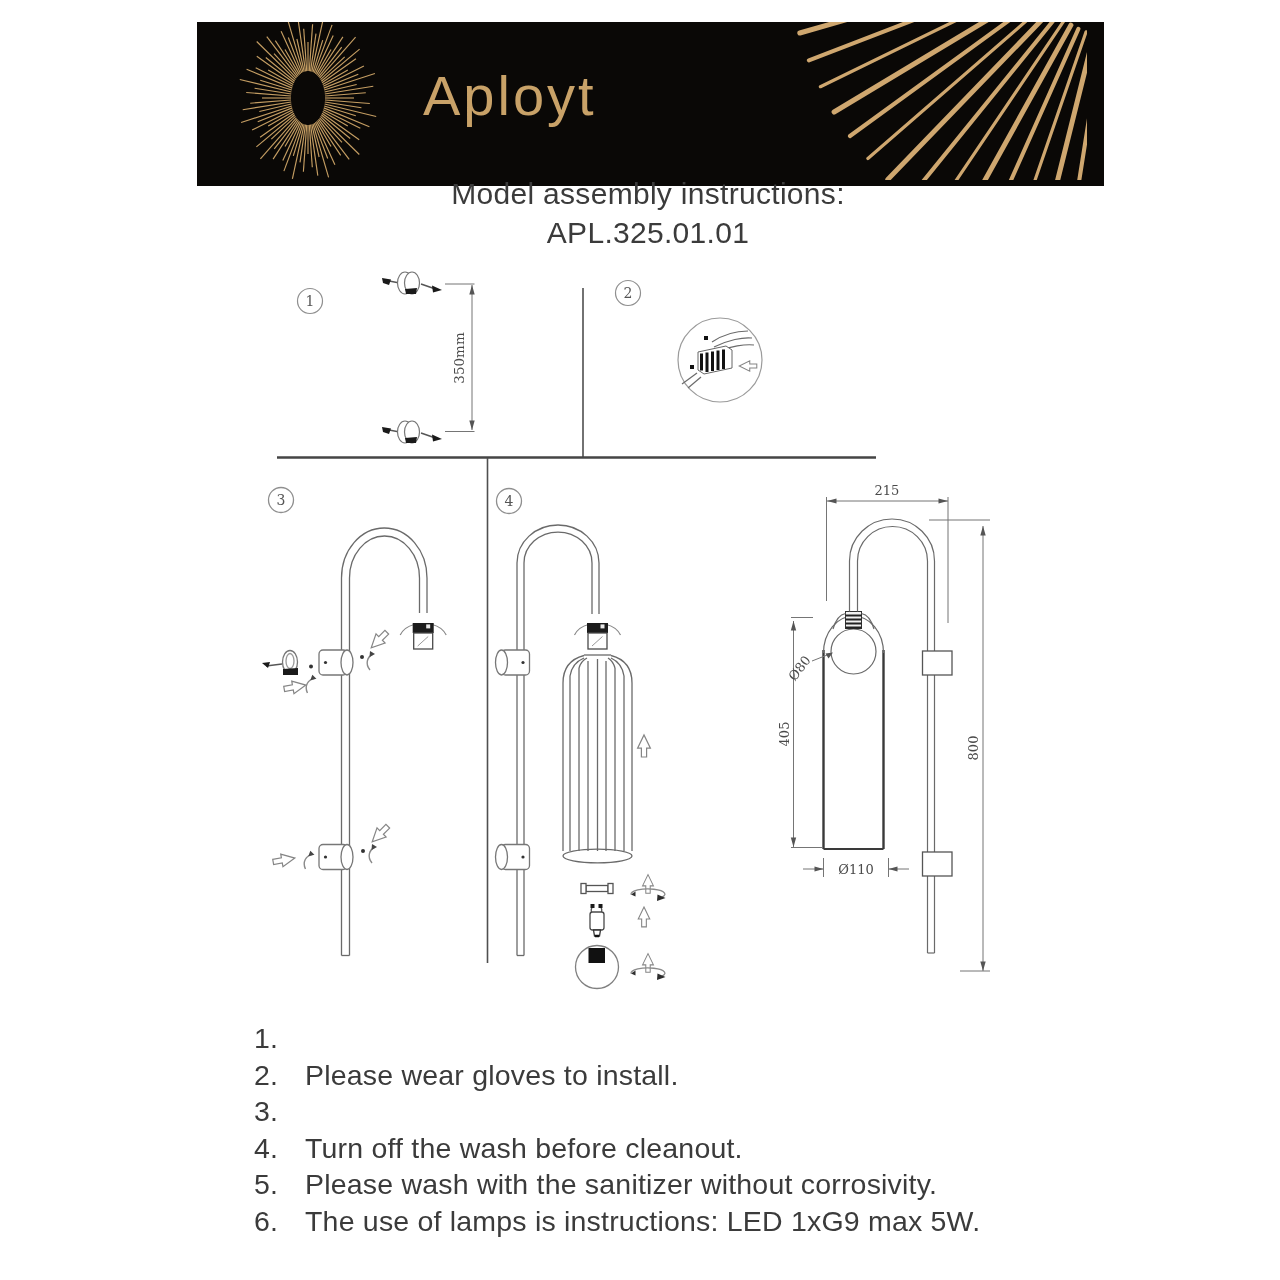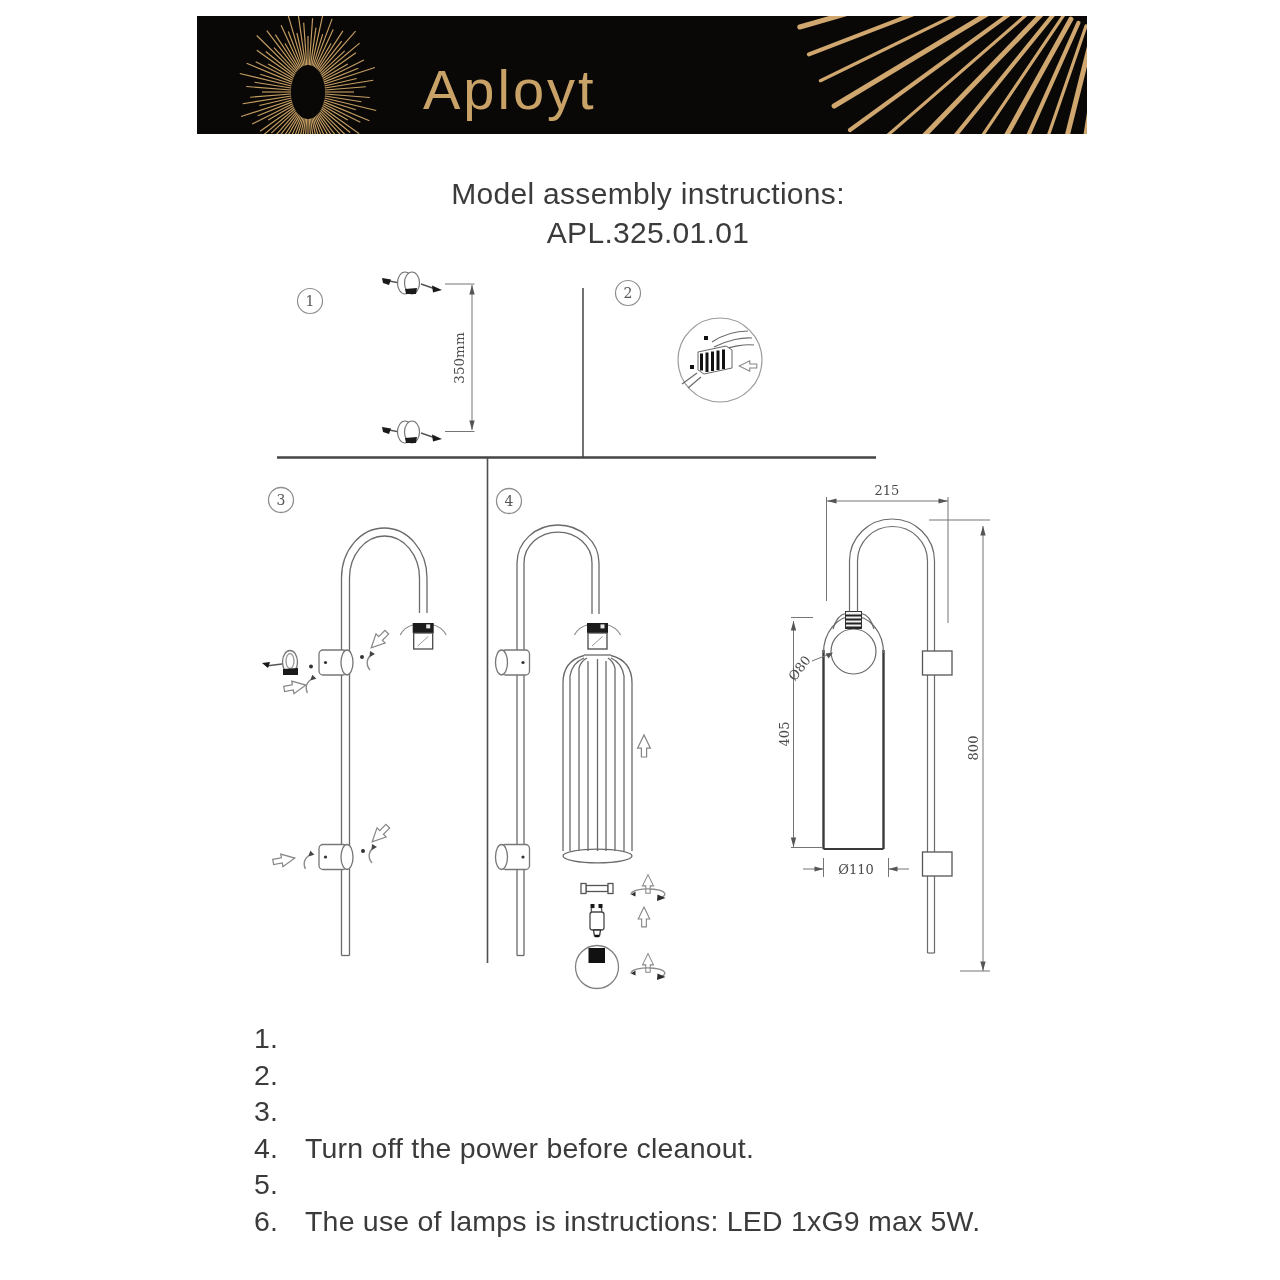--- a/index.html
+++ b/index.html
@@ -2,22 +2,22 @@
 <html><head>
 <meta charset="utf-8">
 <title>Model assembly instructions APL.325.01.01</title>
 <style>
   html,body{margin:0;padding:0;}
   body{
     width:1280px;height:1280px;background:#ffffff;position:relative;
     font-family:"Liberation Sans",sans-serif;overflow:hidden;
   }
   .banner{
-    position:absolute;left:197px;top:16px;width:890px;height:118px;
-    background:#0a0806;overflow:hidden;
+    position:absolute;left:197px;top:22px;width:890px;height:164px;
+    background:#0a0806;overflow:hidden;padding-left:17px;
   }
   .sunburst{position:absolute;left:26px;top:-9px;width:170px;height:170px;}
   .brand{
     position:absolute;left:226px;top:42px;
     font-size:56px;line-height:64px;color:#c9a268;letter-spacing:3px;font-weight:400;
   }
   .rays{position:absolute;left:0;top:0;width:890px;height:158px;}
   .title-block{
     position:absolute;left:8px;top:174px;width:1280px;text-align:center;
     color:#3b3b3b;font-size:30px;line-height:39px;letter-spacing:0.3px;
@@ -378,28 +378,30 @@
     </g>
   </g>
 </svg>
 
 <ol class="instructions">
   <li>
     <span class="num">1.</span>
   </li>
   <li>
     <span class="num">2.</span>
+    <span class="txt">Please wear gloves to install.</span>
   </li>
   <li>
     <span class="num">3.</span>
   </li>
   <li>
     <span class="num">4.</span>
-    <span class="txt">Turn off the power before cleanout.</span>
+    <span class="txt">Turn off the wash before cleanout.</span>
   </li>
   <li>
     <span class="num">5.</span>
+    <span class="txt">Please wash with the sanitizer without corrosivity.</span>
   </li>
   <li>
     <span class="num">6.</span>
     <span class="txt">The use of lamps is instructions: LED 1xG9 max 5W.</span>
   </li>
 </ol>
 
 </body></html>

